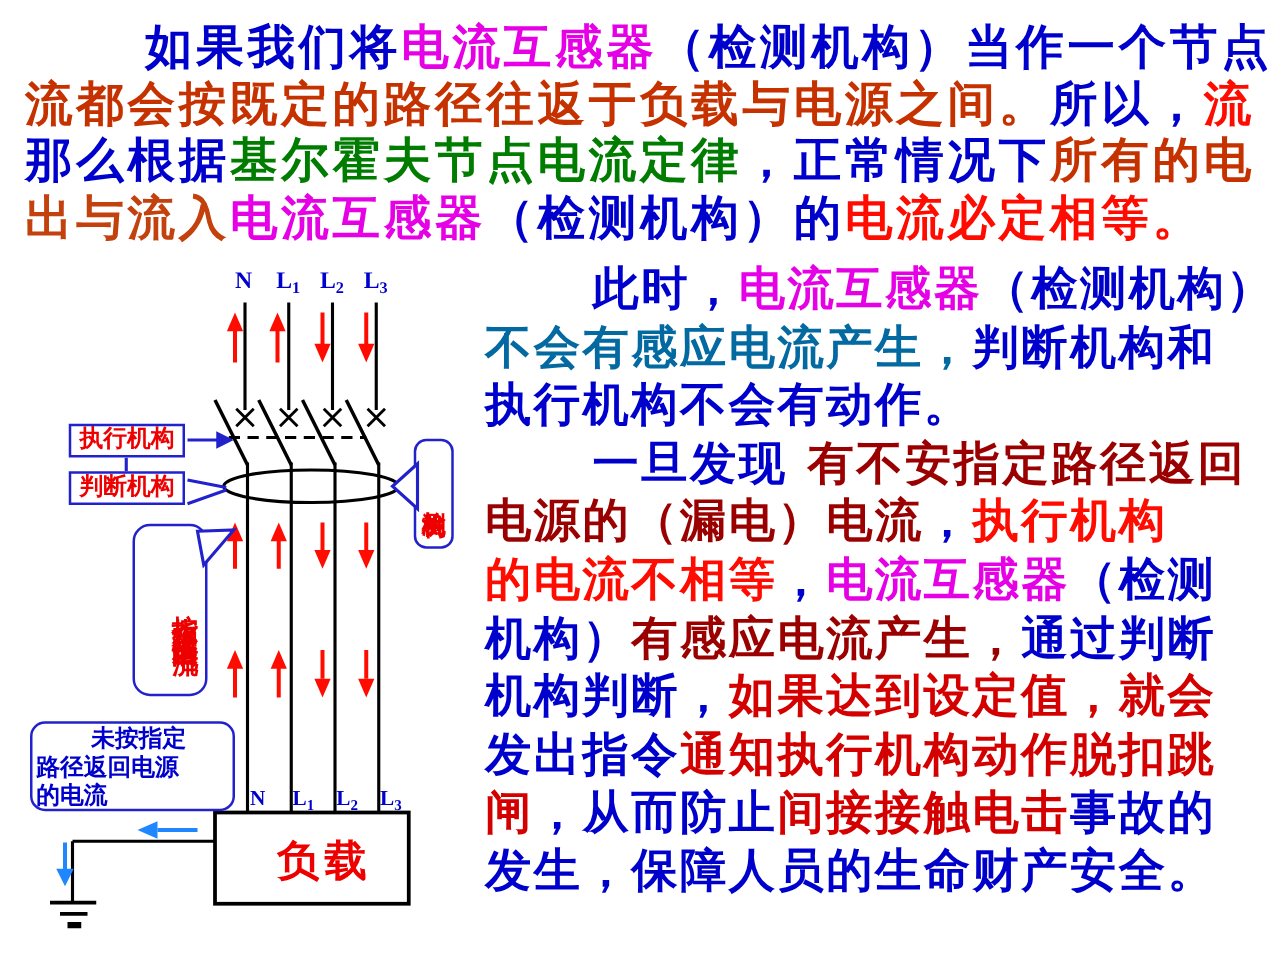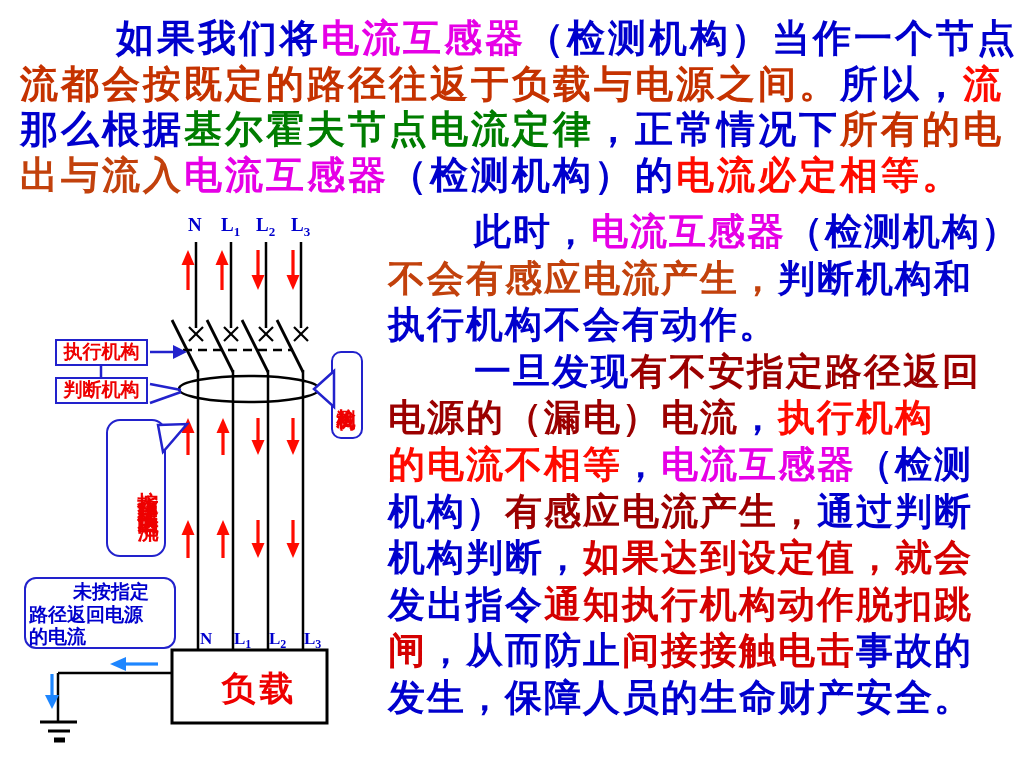--- a/index.html
+++ b/index.html
@@ -30,41 +30,41 @@
   .callout{
     position:absolute;z-index:2;box-sizing:border-box;background:#fff;
     border:2.5px solid var(--c-outline);border-radius:10px;font-weight:bold;
   }
   #detectCallout{left:331px;top:351px;width:32px;height:88px;color:var(--c-label_red);
     font-size:19px;writing-mode:vertical-rl;text-orientation:upright;
     line-height:30px;letter-spacing:1px;padding-top:2px;text-align:center;}
   #pathCallout{left:106px;top:419px;width:60px;height:138px;color:var(--c-label_red);
     font-size:21px;writing-mode:vertical-rl;text-orientation:upright;
     line-height:29px;letter-spacing:3px;padding:4px 2px 0 0;text-align:center;border-radius:14px;}
-  #leakCallout{left:24px;top:577px;width:152px;height:72px;color:var(--c-blue);
+  #leakCallout{left:24px;top:577px;width:164px;height:72px;color:var(--c-blue);
     font-size:19px;line-height:22.5px;padding:2px 0 0 3px;border-radius:12px;white-space:nowrap;}
   #leakCallout .ln1{padding-left:44px;}
   #loadLabel{position:absolute;z-index:2;left:172px;top:666px;width:175px;text-align:center;
     color:var(--c-label_red);font-size:34px;font-weight:bold;letter-spacing:4px;}
 </style>
 </head>
 <body>
 
 <div id="para1" class="para">
     <div class="rt-line" style="padding-left: 96px;"><span style="color: rgb(0, 0, 205);">如果我们将</span><span style="color: rgb(230, 0, 230);">电流互感器</span><span style="color: rgb(0, 0, 205);">（检测机构）当作一个节点，</span></div>
     <div class="rt-line"><span style="color: rgb(197, 50, 0);">流都会按既定的路径往返于负载与电源之间。</span><span style="color: rgb(0, 0, 205);">所以，</span><span style="color: rgb(255, 11, 0);">流</span></div>
     <div class="rt-line"><span style="color: rgb(0, 0, 205);">那么根据</span><span style="color: rgb(0, 125, 0);">基尔霍夫节点电流定律</span><span style="color: rgb(0, 0, 205);">，正常情况下</span><span style="color: rgb(197, 50, 0);">所有的电</span></div>
     <div class="rt-line"><span style="color: #c2410c;">出与流入</span><span style="color: rgb(230, 0, 230);">电流互感器</span><span style="color: rgb(0, 0, 205);">（检测机构）的</span><span style="color: rgb(255, 11, 0);">电流必定相等。</span></div>
   </div>
 
 <div id="para2" class="para">
     <div class="rt-line" style="padding-left: 86px;"><span style="color: rgb(0, 0, 205);">此时，</span><span style="color: rgb(230, 0, 230);">电流互感器</span><span style="color: rgb(0, 0, 205);">（检测机构）</span></div>
-    <div class="rt-line"><span style="color: #c2410c;">不会有感应电流产生，</span><span style="color: rgb(0, 0, 205);">判断机构和</span></div>
+    <div class="rt-line"><span style="color: #0369a1;">不会有感应电流产生，</span><span style="color: rgb(0, 0, 205);">判断机构和</span></div>
     <div class="rt-line"><span style="color: rgb(0, 0, 205);">执行机构不会有动作。</span></div>
-    <div class="rt-line" style="padding-left: 86px;"><span style="color: rgb(0, 0, 205);">一旦发现</span><span style="color: rgb(155, 0, 0);">有不安指定路径返回</span></div>
+    <div class="rt-line" style="padding-left: 86px;"><span style="color: rgb(0, 0, 205);">一旦发现</span><span style="color: rgb(155, 0, 0); margin-left: 16px;">有不安指定路径返回</span></div>
     <div class="rt-line"><span style="color: rgb(155, 0, 0);">电源的（漏电）电流</span><span style="color: rgb(0, 0, 205);">，</span><span style="color: rgb(255, 11, 0);">执行机构</span></div>
     <div class="rt-line"><span style="color: rgb(255, 11, 0);">的电流不相等</span><span style="color: rgb(0, 0, 205);">，</span><span style="color: rgb(230, 0, 230);">电流互感器</span><span style="color: rgb(0, 0, 205);">（检测</span></div>
     <div class="rt-line"><span style="color: rgb(0, 0, 205);">机构）</span><span style="color: rgb(155, 0, 0);">有感应电流产生，</span><span style="color: rgb(0, 0, 205);">通过判断</span></div>
     <div class="rt-line"><span style="color: rgb(0, 0, 205);">机构判断，</span><span style="color: rgb(212, 0, 0);">如果达到设定值，就会</span></div>
     <div class="rt-line"><span style="color: rgb(0, 0, 205);">发出指令</span><span style="color: rgb(212, 0, 0);">通知执行机构动作脱扣跳</span></div>
     <div class="rt-line"><span style="color: rgb(212, 0, 0);">闸</span><span style="color: rgb(0, 0, 205);">，</span><span style="color: rgb(0, 0, 205);">从而防止</span><span style="color: rgb(212, 0, 0);">间接接触电击</span><span style="color: rgb(0, 0, 205);">事故的</span></div>
     <div class="rt-line"><span style="color: rgb(0, 0, 205);">发生，保障人员的生命财产安全。</span></div>
   </div>
 
 <svg id="svgBase" width="400" height="565" xmlns="http://www.w3.org/2000/svg">

